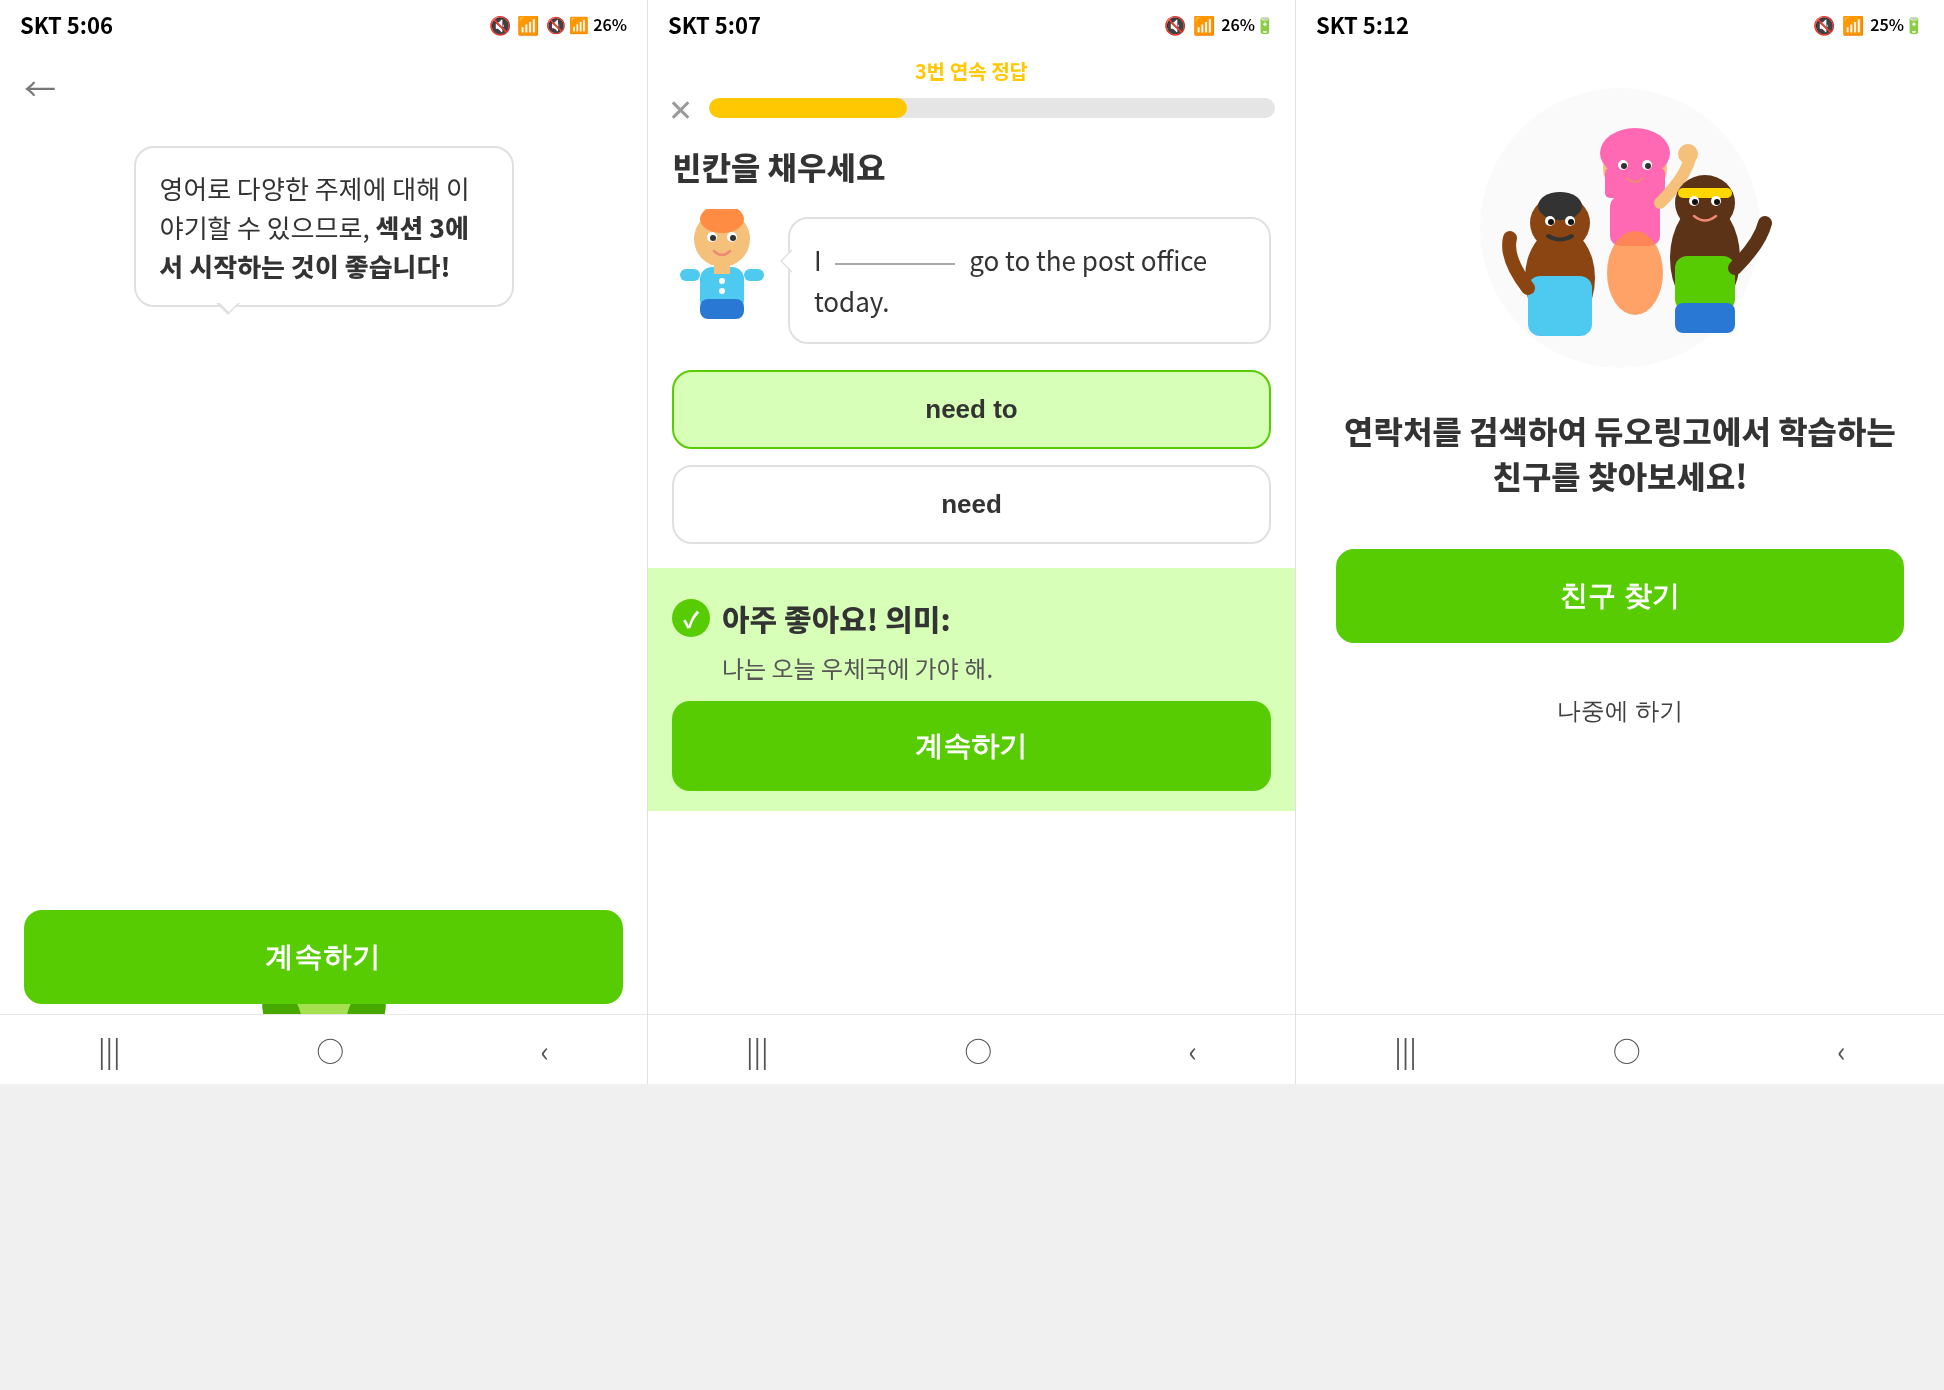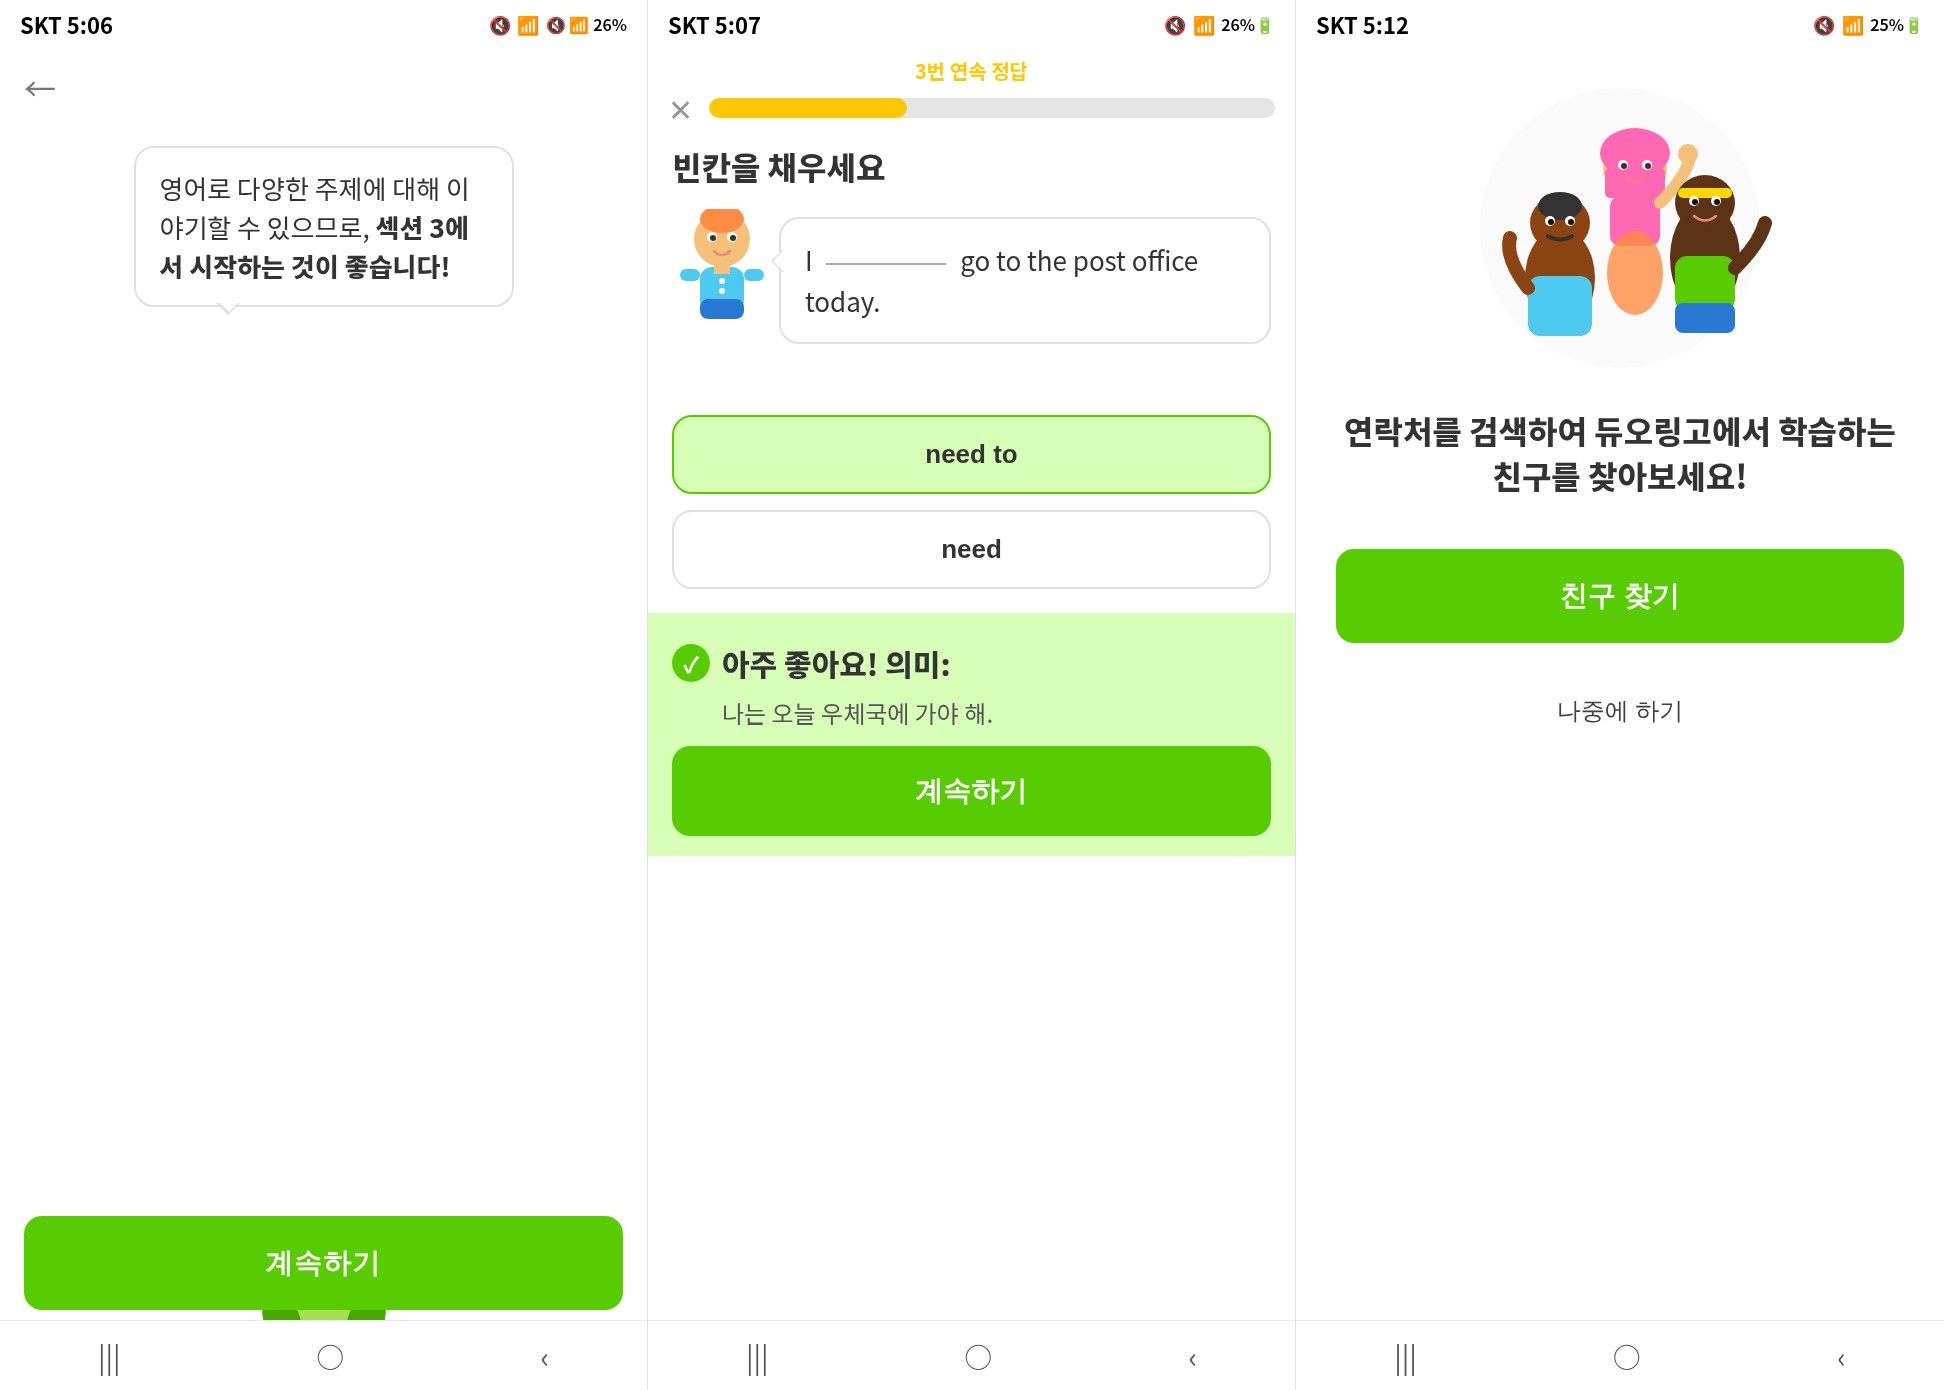--- a/index.html
+++ b/index.html
@@ -8,21 +8,21 @@
       background: #f0f0f0;
       display: flex;
       width: 1944px;
       height: 1390px;
       overflow: hidden;
     }
 
     
     .panel {
       width: 648px;
-      height: 1390px;
+      height: 1084px;
       background: #fff;
       position: relative;
       display: flex;
       flex-direction: column;
       border-right: 1px solid #e0e0e0;
     }
 
     
     .status-bar {
       height: 48px;
@@ -159,21 +159,21 @@
     .exercise-title {
       font-size: 32px;
       font-weight: 800;
       color: #333;
       padding: 20px 24px 10px;
     }
     .character-area {
       display: flex;
       align-items: flex-end;
       padding: 10px 24px;
-      gap: 7px;
+      gap: 16px;
       justify-content: center;
     }
     .char-bubble {
       background: #fff;
       border: 2px solid #e0e0e0;
       border-radius: 20px;
       padding: 20px 24px;
       font-size: 26px;
       color: #333;
       line-height: 1.6;
@@ -223,21 +223,20 @@
       font-size: 26px;
       color: #333;
       cursor: pointer;
       text-align: center;
       font-weight: 600;
     }
     .option-btn.selected {
       background: #d7ffb8;
       border-color: #58cc02;
       color: #333;
-      margin-top: 45px;
     }
 
     
     .feedback-overlay {
       background: #d7ffb8;
       border-radius: 0;
       padding: 28px 24px 20px;
       margin-top: 8px;
     }
     .feedback-title {

